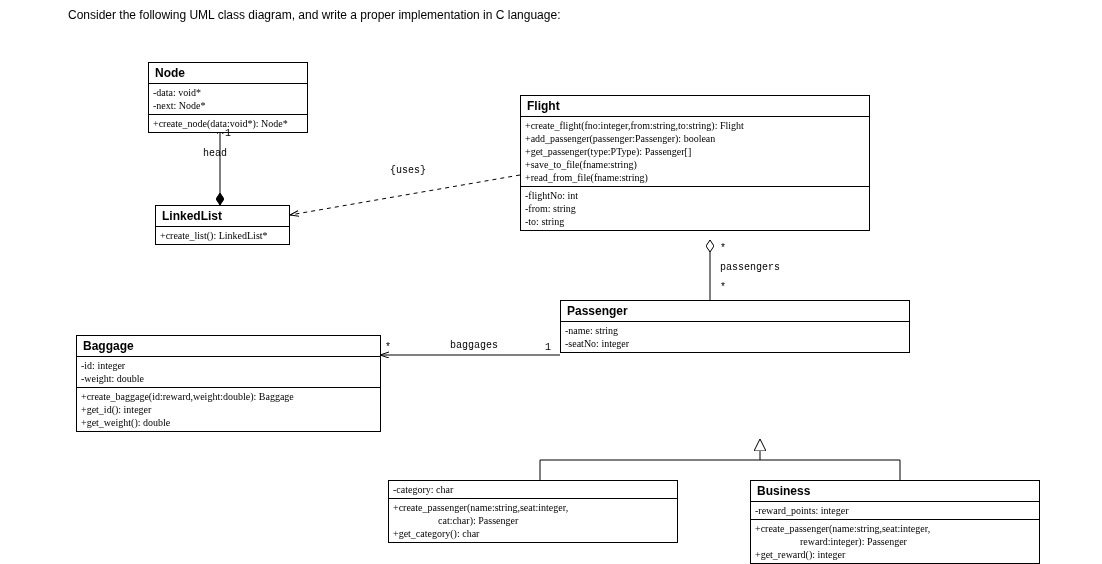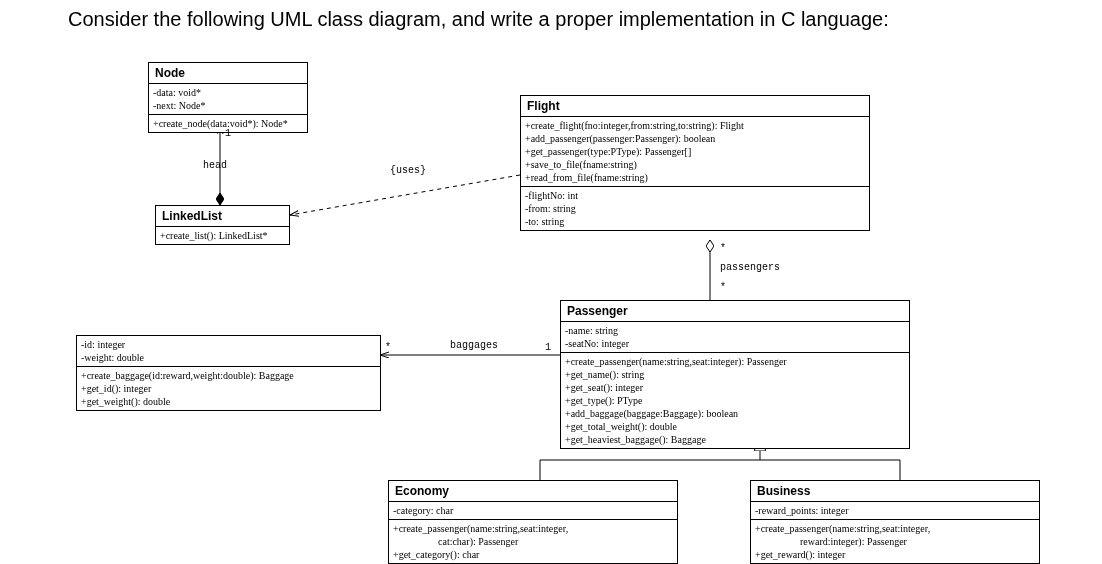--- a/index.html
+++ b/index.html
@@ -10,21 +10,21 @@
     height: 564px;
     font-family: Arial, sans-serif;
     background: #fff;
     position: relative;
     overflow: hidden;
   }
   .prompt {
     position: absolute;
     top: 8px;
     left: 68px;
-    font-size: 20px;
+    font-size: 12px;
     color: #000;
   }
   .uml-class {
     position: absolute;
     border: 1px solid #000;
     background: #fff;
     font-size: 10px;
   }
   .uml-class .title {
     font-weight: bold;
@@ -110,54 +110,47 @@
 +read_from_file(fname:string)</div>
   <div class="section">-flightNo: int
 -from: string
 -to: string</div>
 </div>
 
 <div class="uml-class" style="left:560px; top:300px; width:350px;">
   <div class="title">Passenger</div>
   <div class="section">-name: string
 -seatNo: integer</div>
-  <div class="section">+create_passenger(name:string,seat:integer): Passenger
-+get_name(): string
-+get_seat(): integer
-+get_type(): PType
-+add_baggage(baggage:Baggage): boolean
-+get_total_weight(): double
-+get_heaviest_baggage(): Baggage</div>
 </div>
 
 <div class="uml-class" style="left:76px; top:335px; width:305px;">
+  <div class="title">Baggage</div>
   <div class="section">-id: integer
 -weight: double</div>
   <div class="section">+create_baggage(id:reward,weight:double): Baggage
 +get_id(): integer
 +get_weight(): double</div>
 </div>
 
 <div class="uml-class" style="left:388px; top:480px; width:290px;">
-  <div class="title">Economy</div>
   <div class="section">-category: char</div>
   <div class="section">+create_passenger(name:string,seat:integer,
                   cat:char): Passenger
 +get_category(): char</div>
 </div>
 
 <div class="uml-class" style="left:750px; top:480px; width:290px;">
   <div class="title">Business</div>
   <div class="section">-reward_points: integer</div>
   <div class="section">+create_passenger(name:string,seat:integer,
                   reward:integer): Passenger
 +get_reward(): integer</div>
 </div>
 
 <div class="rel-label" style="left:390px; top:165px;">{uses}</div>
-<div class="rel-label" style="left:203px; top:160px;">head</div>
+<div class="rel-label" style="left:203px; top:148px;">head</div>
 <div class="rel-label" style="left:225px; top:128px;">1</div>
 <div class="rel-label" style="left:450px; top:340px;">baggages</div>
 <div class="rel-label" style="left:385px; top:342px;">*</div>
 <div class="rel-label" style="left:545px; top:342px;">1</div>
 <div class="rel-label" style="left:720px; top:262px;">passengers</div>
 <div class="rel-label" style="left:720px; top:243px;">*</div>
 <div class="rel-label" style="left:720px; top:282px;">*</div>
 
 </body></html>

